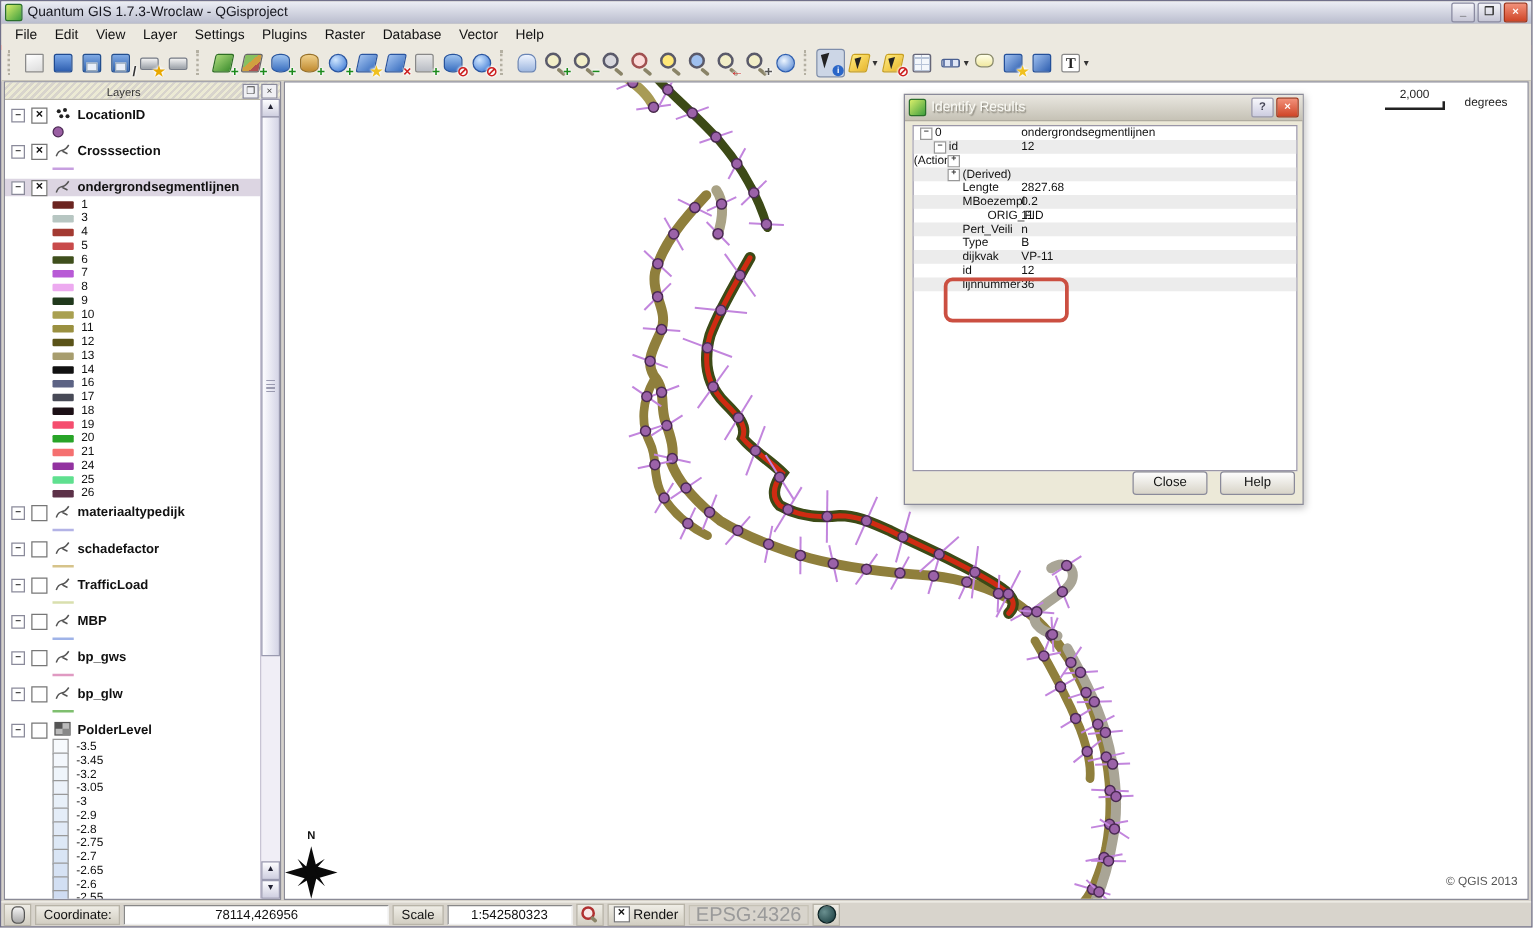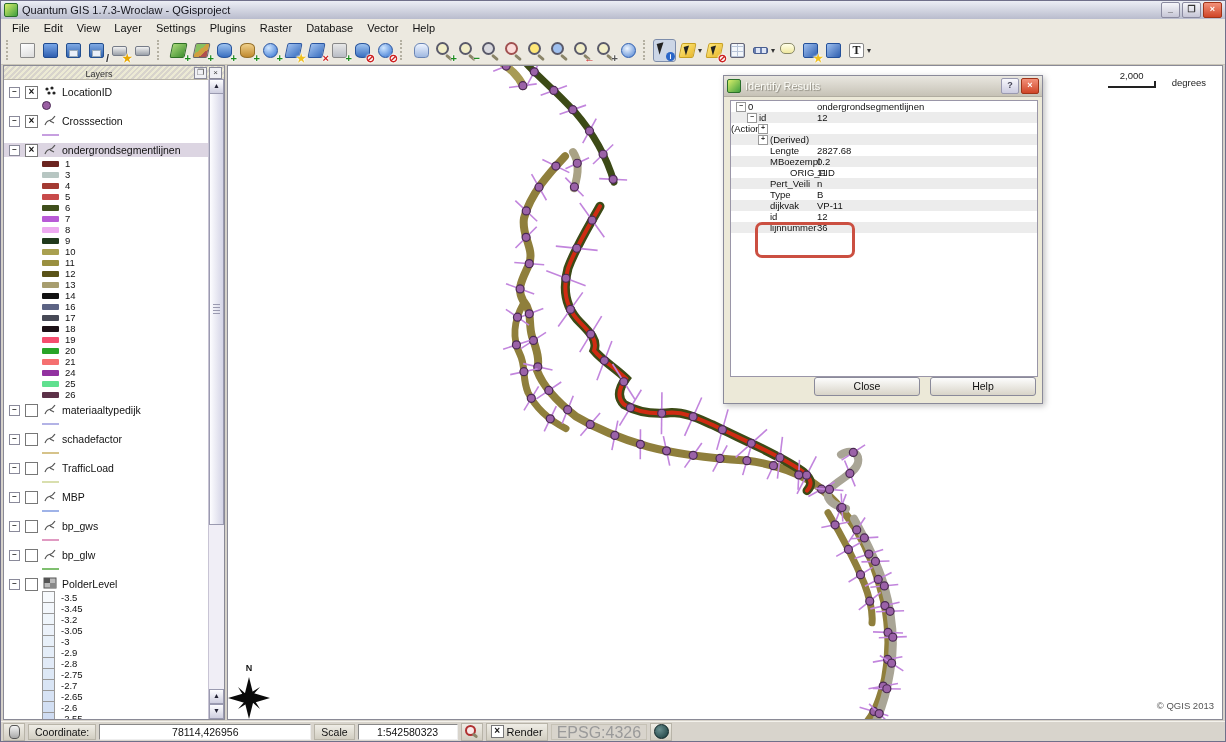--- a/index.html
+++ b/index.html
@@ -69,21 +69,21 @@
   .panel-title{flex:1;text-align:center;font-size:9px;color:#333}
   .ph-btn{width:11px;height:10px;border:1px solid #8a8a9a;background:#f0f0f4;margin-right:2px;
     font:8px/9px "Liberation Sans",sans-serif;text-align:center;color:#444}
   .tree{position:absolute;left:0;top:13px;right:15px;bottom:0;overflow:hidden;padding-top:3px}
   .lyr-row{display:flex;align-items:center;height:14px;margin:3px 0 1px 0;padding-left:5px;gap:5px}
   .lyr-row.sel{background:#dcd5e2}
   .expander{width:9px;height:9px;border:1px solid #8a8a9a;background:#fff;flex:none;
     font:bold 8px/7px "Liberation Sans",sans-serif;text-align:center;color:#333}
   .chk{width:11px;height:11px;border:1px solid #777;background:#fff;flex:none;
     font:bold 10px/10px "Liberation Sans",sans-serif;text-align:center;color:#111}
-  .lyr-label{font-weight:normal;font-size:10.5px;white-space:nowrap}
+  .lyr-label{font-weight:bold;font-size:10.5px;white-space:nowrap}
   .child-row{display:flex;align-items:center;height:11px;padding-left:38px;gap:6px}
   .swatch-bar{width:17px;height:6px;border-radius:1px;flex:none}
   .swatch-line{width:17px;height:2px;flex:none}
   .swatch-dot{width:7px;height:7px;border-radius:50%;background:#9a5fa3;border:1px solid #4c2b55;flex:none}
   .swatch-sq{width:11px;height:11px;border:1px solid #999;flex:none}
   .child-label{font-size:9.5px;white-space:nowrap}
   .vscroll{position:absolute;right:0;top:13px;bottom:0;width:15px;background:#f0eef6;border-left:1px solid #c8c4d4}
   .sc-btn{height:13px;border:1px solid #9a9ab0;background:linear-gradient(#fdfdff,#cfcfe0);
     font:7px/12px "Liberation Sans",sans-serif;text-align:center;color:#223}
   .sc-thumb{position:absolute;left:0;right:0;top:14px;height:430px;border:1px solid #9a9ab0;
@@ -119,21 +119,21 @@
   .id-rows{position:relative}
   .id-row{display:flex;height:11px;align-items:center;font-size:9.5px;position:relative}
   .id-row:nth-child(even){background:#ececec}
   .id-exp{position:absolute;width:8px;height:8px;border:1px solid #999;background:#fff;
     font:bold 7px/6px "Liberation Sans",sans-serif;text-align:center;color:#333}
   .id-label{white-space:nowrap}
   .id-value{position:absolute;left:86px;white-space:nowrap}
   .ann-box{position:absolute;border:3px solid #cb4f41;border-radius:7px;pointer-events:none;z-index:3}
   .dlg-footer{position:absolute;left:0;right:6px;bottom:7px;display:flex;justify-content:flex-end;gap:10px}
   .xp-btn{min-width:56px;height:17px;border:1px solid #8a8a9a;border-radius:3px;
-    background:linear-gradient(#fdfdfd,#d8d4c8);font-size:10.5px;text-align:center;line-height:16px;padding:0 24px}
+    background:linear-gradient(#fdfdfd,#d8d4c8);font-size:10.5px;text-align:center;line-height:16px;padding:0 1px}
   
   .statusbar{position:absolute;left:0;right:0;bottom:0;height:20px;background:#d8d4cc;
     border-top:1px solid #f4f2ec;display:flex;align-items:center;padding:0 2px;gap:3px;box-sizing:border-box}
   .sb-msg{width:664px;height:16px;border:1px solid #aaa;border-right-color:#fff;border-bottom-color:#fff;
     background:#d8d4cc;font-size:10.5px;padding:1px 4px;box-sizing:border-box;white-space:nowrap}
   .sb-tool{width:20px;height:16px;border:1px solid #b8b4a8;background:linear-gradient(#efede6,#d2cec2);
     display:flex;align-items:center;justify-content:center;flex:none}
   .ic-mouse{width:9px;height:12px;border:1px solid #555;border-radius:4px/5px;background:linear-gradient(#f4f4f4,#a8a8a8)}
   .sb-lbl{height:16px;border:1px solid #b8b4a8;background:linear-gradient(#efede6,#d2cec2);
     font-size:10.5px;padding:1px 6px;box-sizing:border-box;flex:none}

